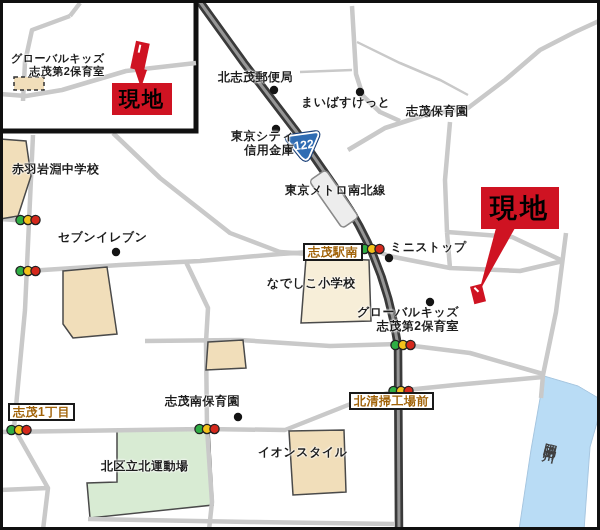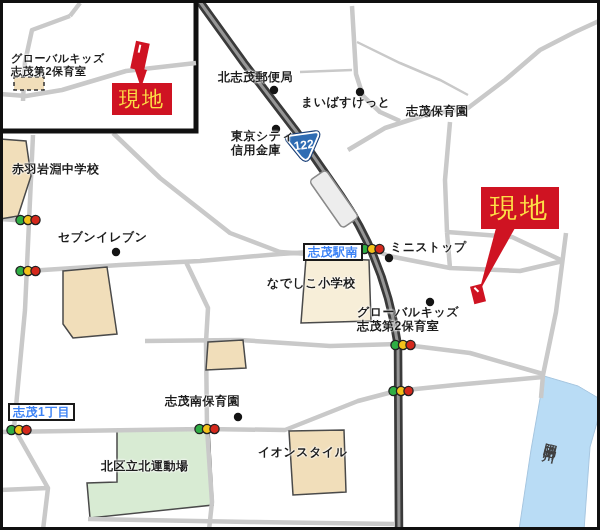--- a/index.html
+++ b/index.html
@@ -22,32 +22,33 @@
   .station-rect{fill:#ededed;stroke:#8a8a8a;stroke-width:1.5;}
   .site-red{fill:var(--accent-red,#cf1322);}
   .badge-outer{fill:none;stroke:#1a4079;stroke-width:4;stroke-linejoin:round;}
   .badge-body{fill:var(--badge-blue,#2f6cb3);stroke:#ffffff;stroke-width:1.8;stroke-linejoin:round;}
   .badge-num{fill:#fff;font:bold 12px "Liberation Sans","DejaVu Sans",sans-serif;text-anchor:middle;}
   
   .lbl{
     position:absolute;font-size:12px;font-weight:600;color:#1c1c1c;white-space:nowrap;
     letter-spacing:.5px;line-height:1.18;
     text-shadow:0 0 2px #fff,0 0 2px #fff,0 0 3px #fff;
+    text-align:right;
   }
   .lbl-small{font-size:11px;}
   .station-name{
     position:absolute;font-size:31px;font-weight:800;color:var(--accent-red,#cf1322);
     letter-spacing:3px;white-space:nowrap;text-shadow:0 0 3px #fff,0 0 3px #fff,0 0 4px #fff;
   }
   .sign{
-    position:absolute;background:#fff;border:2px solid #1a1a1a;color:#3b82f6;
+    position:absolute;background:#fff;border:2px solid #1a1a1a;color:#a16207;
     font-size:12px;font-weight:700;line-height:1.2;padding:0 3px;white-space:nowrap;letter-spacing:.5px;
   }
   .genchi{
-    position:absolute;background:var(--accent-red,#cf1322);color:#fde047;font-weight:400;
+    position:absolute;background:var(--accent-red,#cf1322);color:#000000;font-weight:700;
     white-space:nowrap;text-align:center;
   }
   .genchi-main{font-size:27px;padding:3px 9px;letter-spacing:3px;}
   .genchi-inset{font-size:21px;padding:2px 7px;letter-spacing:2px;}
   .river-label{
     position:absolute;writing-mode:vertical-rl;font-size:13px;font-weight:600;color:#3f3f3f;
     letter-spacing:3px;transform:rotate(14deg);transform-origin:top center;white-space:nowrap;
   }
 </style>
 </head>
@@ -176,33 +177,35 @@
   </svg>
 
   <div class="lbl" style="left:12px;top:162px">赤羽岩淵中学校</div>
   <div class="lbl" style="left:218px;top:70px">北志茂郵便局</div>
   <div class="lbl" style="left:301px;top:95px">まいばすけっと</div>
   <div class="lbl" style="left:406px;top:104px">志茂保育園</div>
   <div class="lbl" style="left:231px;top:129px">
     <div>東京シティ</div>
     <div>信用金庫</div>
   </div>
+  <div class="lbl" style="left:285px;top:183px">東京メトロ南北線</div>
   <div class="lbl" style="left:58px;top:230px">セブンイレブン</div>
   <div class="lbl" style="left:390px;top:240px">ミニストップ</div>
   <div class="lbl" style="left:267px;top:276px">なでしこ小学校</div>
   <div class="lbl" style="left:357px;top:305px">
     <div>グローバルキッズ</div>
     <div>志茂第2保育室</div>
   </div>
   <div class="lbl" style="left:165px;top:394px">志茂南保育園</div>
   <div class="lbl" style="left:101px;top:459px">北区立北運動場</div>
   <div class="lbl" style="left:258px;top:445px">イオンスタイル</div>
 
   <div class="sign" style="left:8px;top:403px">志茂1丁目</div>
   <div class="sign" style="left:303px;top:243px">志茂駅南</div>
+  <div class="sign" style="left:349px;top:392px">北清掃工場前</div>
 
   <div class="genchi genchi-main" style="left:481px;top:187px">現地</div>
   <div class="genchi genchi-inset" style="left:112px;top:83px">現地</div>
 
   <div class="lbl lbl-small" style="left:11px;top:52px">
     <div>グローバルキッズ</div>
     <div>志茂第2保育室</div>
   </div>
 
   <div class="river-label" style="left:545px;top:434px">隅田川</div>

